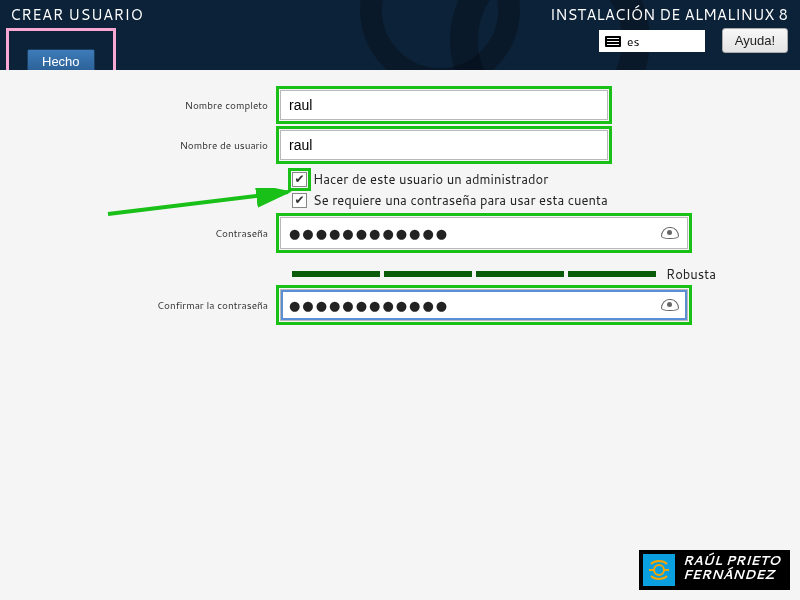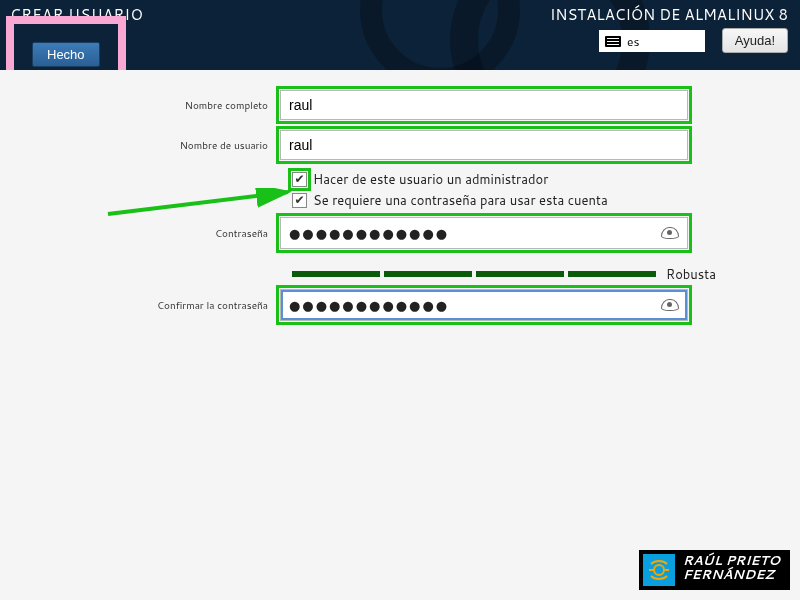--- a/index.html
+++ b/index.html
@@ -31,22 +31,22 @@
   .swirl2 { width: 200px; height: 200px; top: -60px; left: 450px; border-width: 28px;}
   .hdr-left {
     position: absolute; top: 4px; left: 10px;
     font-size: 15px; font-weight: 500; letter-spacing: 0.5px;
   }
   .hdr-right {
     position: absolute; top: 4px; right: 12px;
     font-size: 15px; font-weight: 400;
   }
   .done-wrap {
-    position: absolute; top: 16px; left: 6px;
-    border: 8px solid #f9a8d4; 
+    position: absolute; top: 28px; left: 6px;
+    border: 3px solid #f9a8d4; 
     padding: 18px;
   }
   .done-btn {
     background: linear-gradient(#3d7bb8,#2a5f95);
     border: 1px solid #1a3e60;
     color: #fff;
     padding: 4px 14px;
     font-size: 13px;
     cursor: pointer;
     border-radius: 2px;
@@ -90,21 +90,21 @@
   .lbl {
     width: 280px; text-align: right; padding-right: 12px;
     color: #333; font-size: 10px;
   }
   .fieldwrap { position: relative; }
   .hl-green {
     position: absolute; inset: -4px;
     border: 3px solid #18c018; pointer-events: none;
   }
   .txt {
-    width: 408px; height: 30px;
+    width: 328px; height: 30px;
     border: 1px solid #b8b8b8;
     padding: 0 8px; font-size: 14px;
     background: #fff;
   }
   .pw {
     width: 408px; height: 32px;
     border: 1px solid #b8b8b8;
     background:#fff; display:flex; align-items:center;
     padding: 0 8px; justify-content: space-between;
   }

